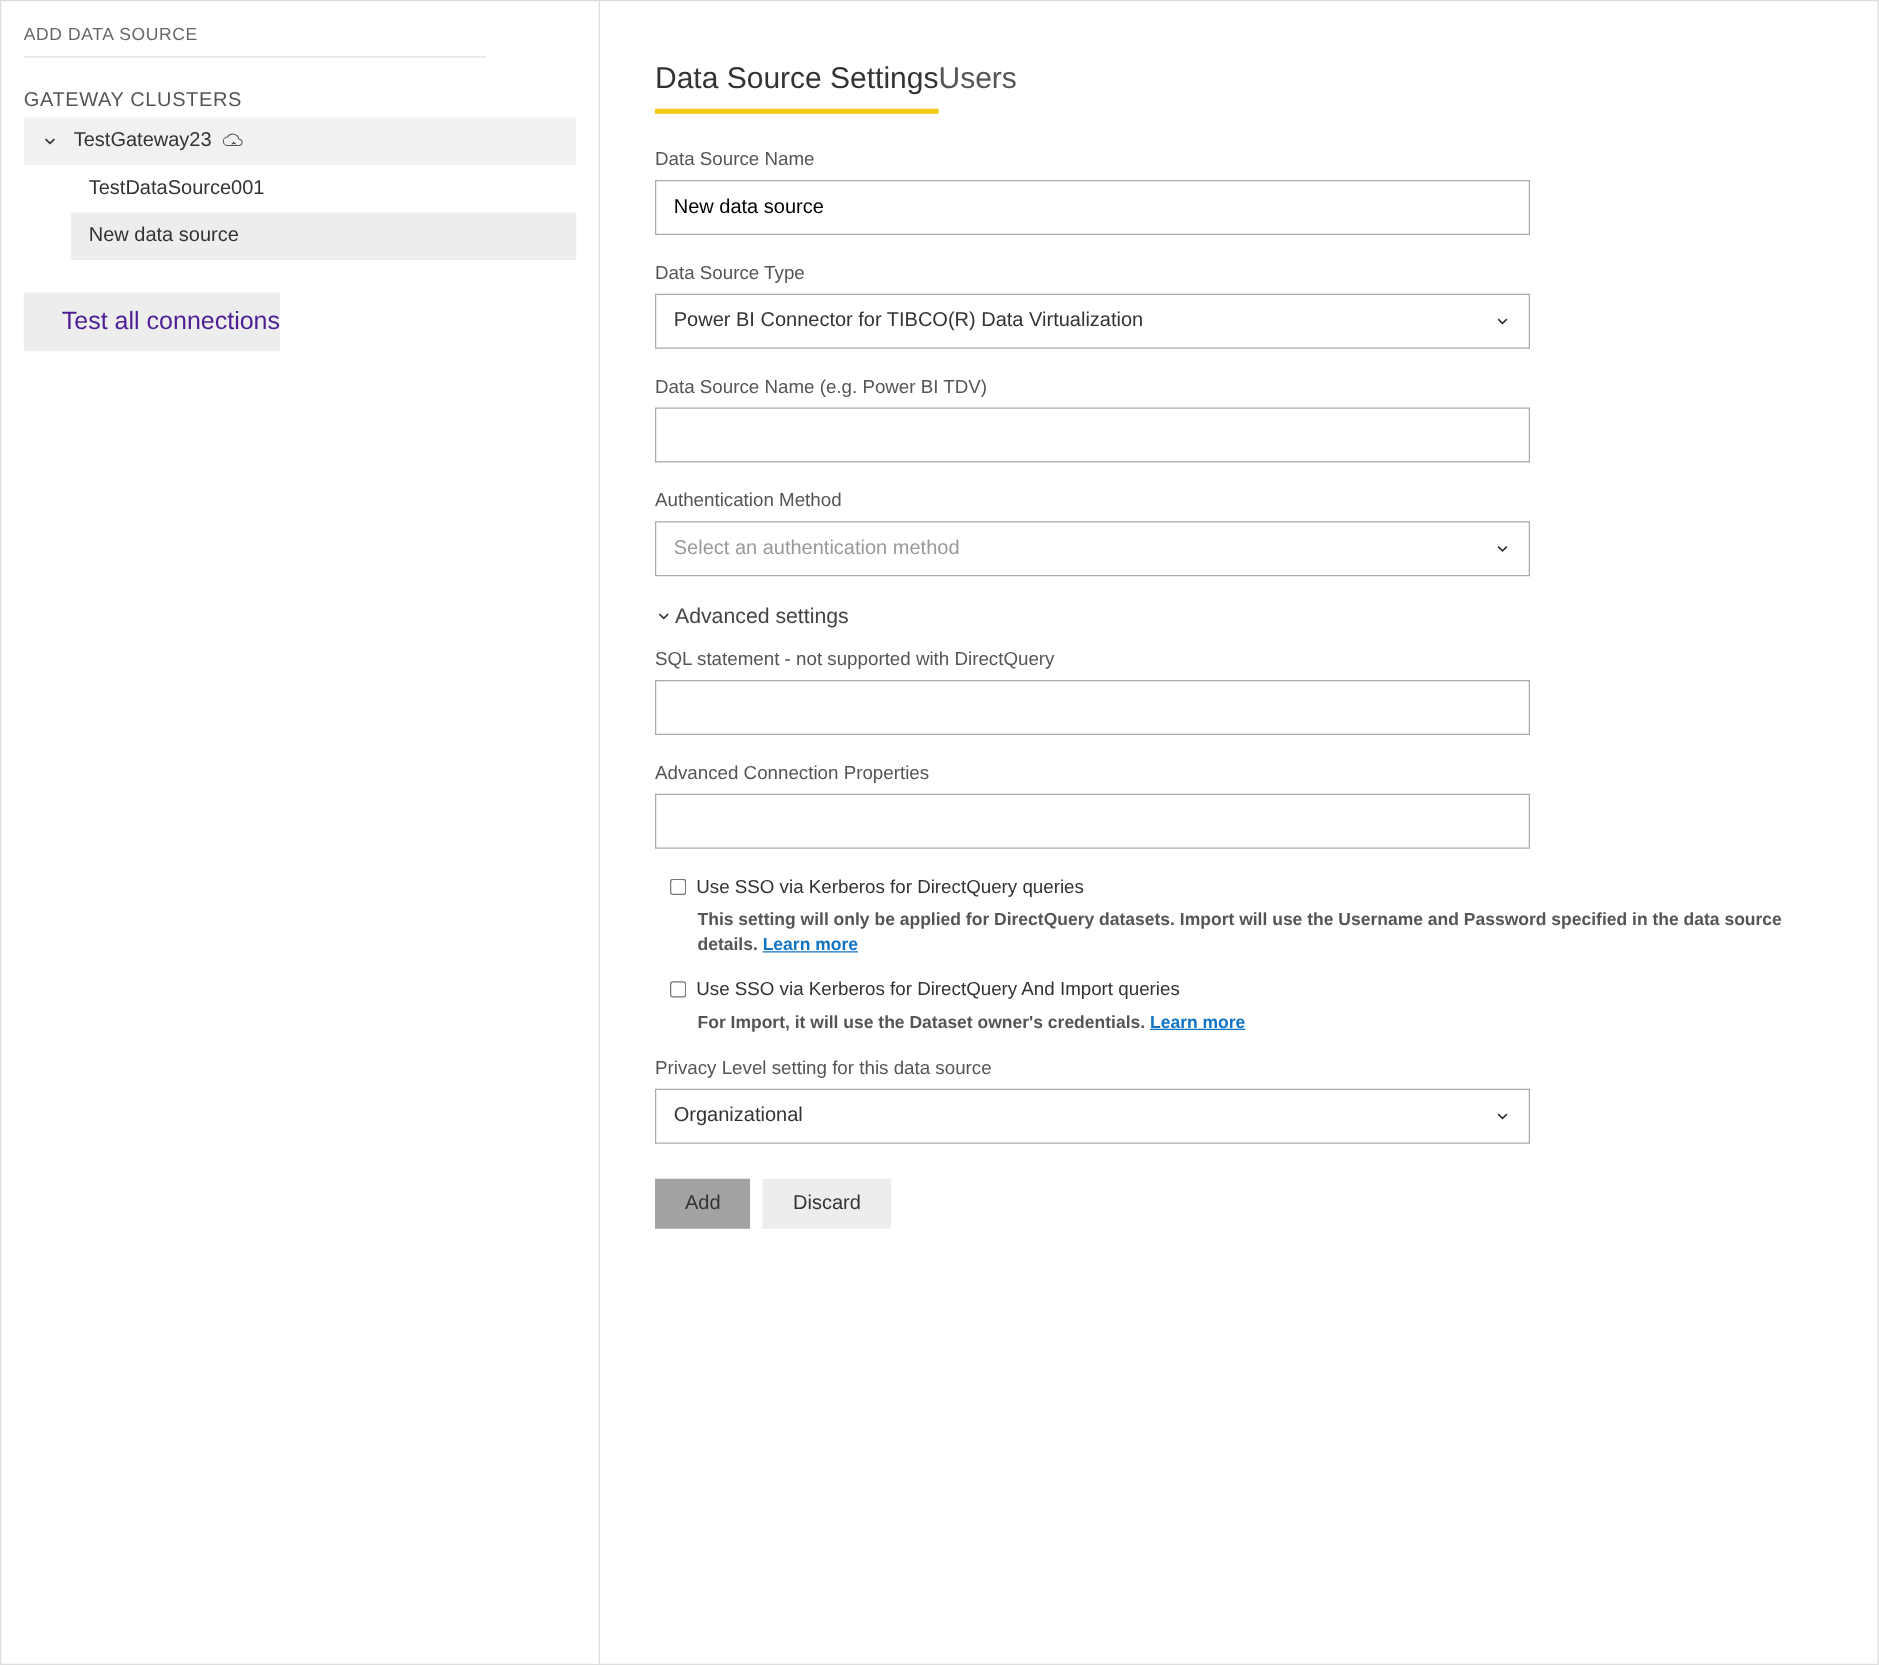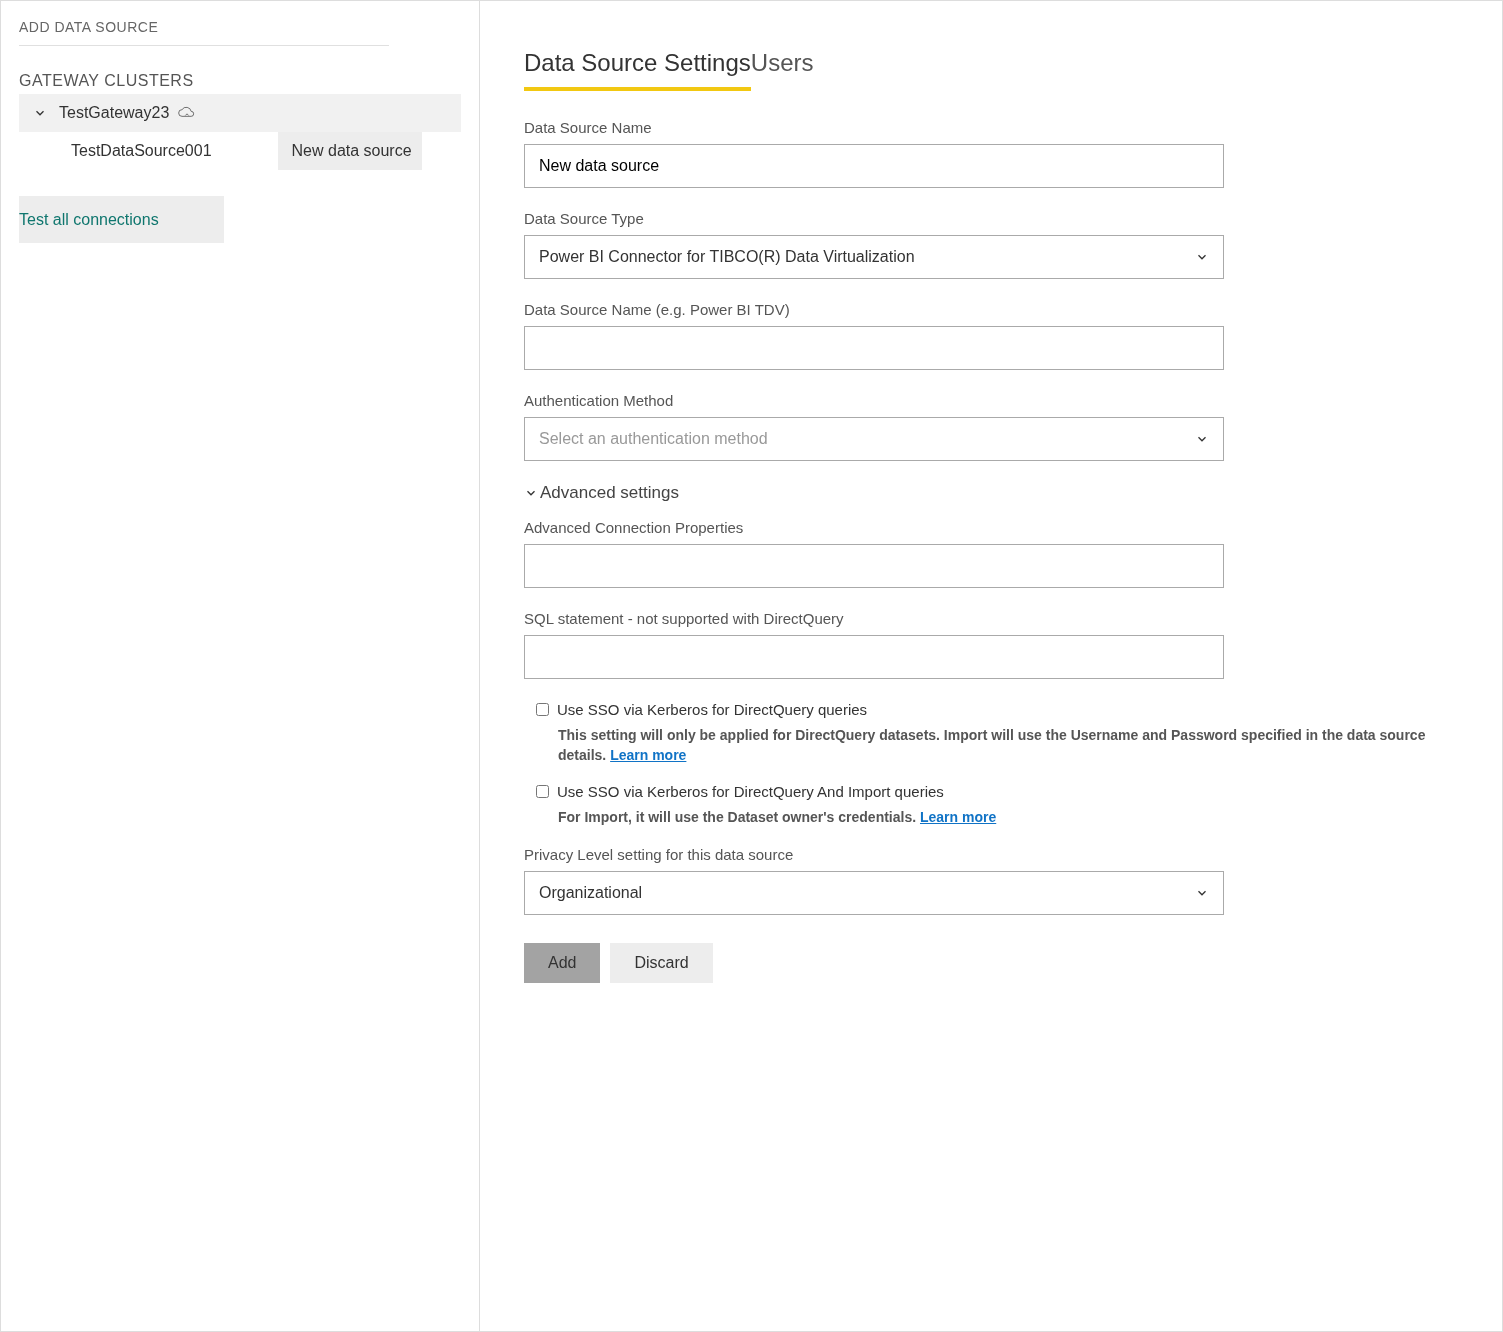--- a/index.html
+++ b/index.html
@@ -54,42 +54,41 @@
       fill: none;
       stroke-width: 1.5;
     }
     .cloud-icon {
       width: 20px;
       height: 14px;
       margin-left: 8px;
     }
     .ds-list {
       display: flex;
-      flex-direction: row;
-      gap: 18px;
+      flex-direction: column;
     }
     .ds-item {
       padding: 10px 10px 10px 52px;
       font-size: 16px;
       color: #333;
     }
     .ds-item.selected {
       background: #ededed;
       margin-left: 38px;
       padding-left: 14px;
     }
     .test-btn {
       margin-top: 26px;
       width: 205px;
       height: 47px;
       background: #ededed;
       border: none;
-      font-size: 16px;
-      color: #0f766e;
-      text-align: left;
+      font-size: 20px;
+      color: #4c1d95;
+      text-align: right;
       cursor: pointer;
     }
     .main {
       flex: 1;
       padding: 48px 44px 30px 44px;
       overflow: auto;
     }
     .tabs {
       display: flex;
       margin-bottom: 28px;
@@ -270,26 +269,26 @@
 
 
   <div class="adv-toggle">
     <svg viewBox="0 0 16 16">
         <polyline points="4,6 8,10 12,6"></polyline>
       </svg>
     <span>Advanced settings</span>
   </div>
 
   <div class="field-group">
+    <label class="field-label">SQL statement - not supported with DirectQuery</label>
+    <input class="text-input" value="" style="">
+  </div>
+
+  <div class="field-group">
     <label class="field-label">Advanced Connection Properties</label>
-    <input class="text-input" value="" style="">
-  </div>
-
-  <div class="field-group">
-    <label class="field-label">SQL statement - not supported with DirectQuery</label>
     <input class="text-input" value="" style="">
   </div>
 
   <div class="sso-block">
     <div class="sso-row">
       <input type="checkbox" style="">
       <span>Use SSO via Kerberos for DirectQuery queries</span>
     </div>
     <div class="sso-desc">
       <span>This setting will only be applied for DirectQuery datasets. Import will use the Username and Password specified in the data source details. </span><a>Learn more</a>

